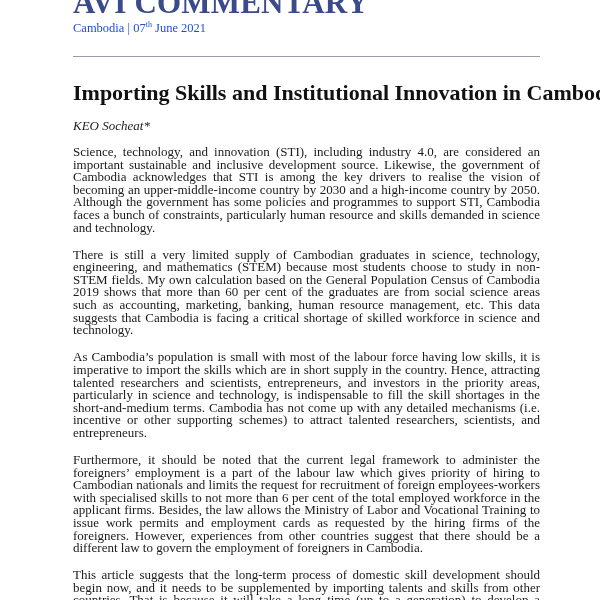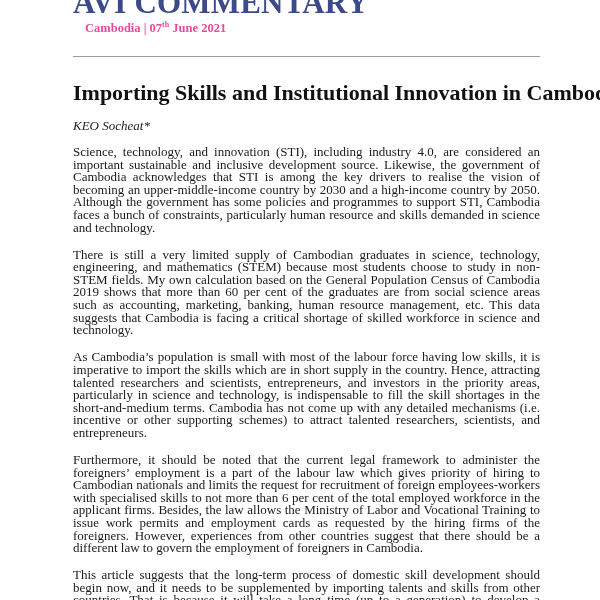--- a/index.html
+++ b/index.html
@@ -8,22 +8,22 @@
     position: absolute; left: 0; top: 0; width: 600px; height: 557px;
     font-family: "Liberation Serif", "DejaVu Serif", serif; color: #1a1a1a;
   }
   .masthead {
     position: absolute; left: 73px; top: -14px;
     font-family: "Liberation Serif", serif; font-weight: bold;
     font-size: 31px; color: #3b4a8a; letter-spacing: 0.2px; white-space: nowrap;
     line-height: 34px;
   }
   .dateline {
-    position: absolute; left: 85px; top: 20px;
-    font-weight: bold; font-size: 12.5px; white-space: nowrap; color: #ec4899;
+    position: absolute; left: 73px; top: 20px;
+    font-weight: normal; font-size: 12.5px; white-space: nowrap; color: #1d4ed8;
   }
   .dateline sup { font-size: 8px; }
   .rule {
     position: absolute; left: 73px; top: 56px; width: 467px; height: 1px; background: #9a9aa8;
   }
   .title {
     position: absolute; left: 73px; top: 80px;
     font-weight: bold; font-size: 22px; white-space: nowrap; color: #111;
   }
   .author {

